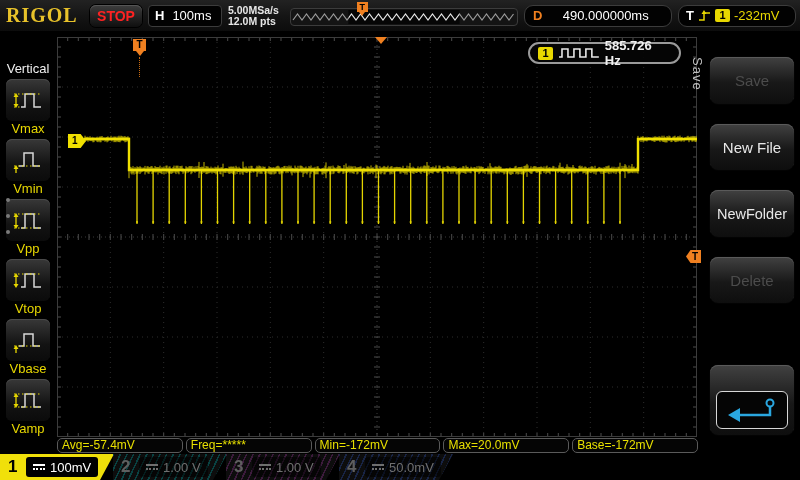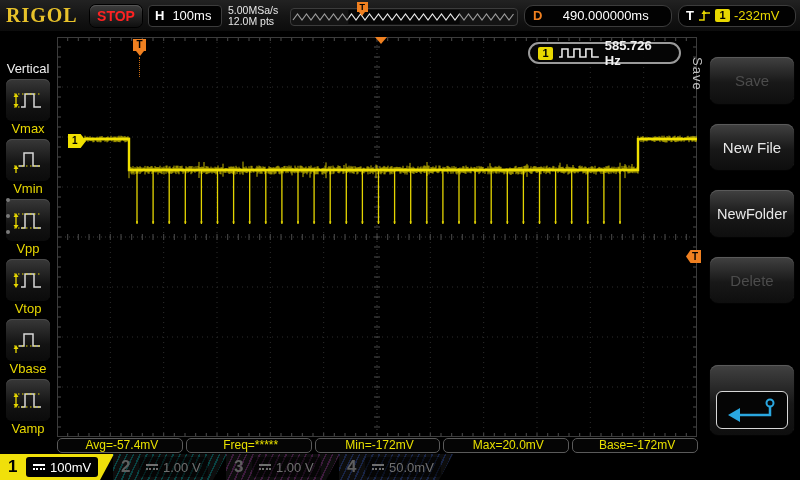--- a/index.html
+++ b/index.html
@@ -12,21 +12,21 @@
     background:linear-gradient(180deg,#222 0%,#141414 55%,#0c0c0c 100%);
     display:flex; align-items:center; gap:6px; padding:0 6px; border-bottom:1px solid #000; }
   .logo { font-family:"Liberation Serif", serif; font-weight:bold; font-size:20px; color:#e8c22a;
     letter-spacing:1px; width:78px; flex:0 0 auto; }
   .stop-btn { flex:0 0 auto; width:52px; height:22px; border-radius:6px;
     background:linear-gradient(180deg,#3d3d3d,#0f0f0f); box-shadow:0 0 0 1px #000, inset 0 1px 0 #555;
     color:#ff2222; font-weight:bold; font-size:14px; display:flex; align-items:center; justify-content:center; }
   .h-box { flex:0 0 auto; width:74px; height:22px; border:1px solid #3c3c3c; border-radius:4px; background:#020202;
     display:flex; align-items:center; gap:8px; padding:0 6px; color:#fff; font-size:13px; }
   .h-label { font-weight:bold; }
-  .sample-info { flex:0 0 auto; width:56px; color:#e6e6e6; font-size:10.5px; line-height:11px; }
+  .sample-info { flex:0 0 auto; width:56px; color:#e6e6e6; font-size:10.5px; line-height:11px;font-weight:bold; }
   .strip { flex:0 0 auto; position:relative; width:228px; height:18px; border:1px solid #3c3c3c; border-radius:4px;
     background:#141414; margin-top:3px; }
   .strip svg { position:absolute; left:0; top:0; }
   .strip-tflag { position:absolute; top:-7px; width:11px; height:10px; background:#f08020; color:#000;
     font-size:9px; font-weight:bold; text-align:center; line-height:10px; }
   .strip-tflag:after { content:""; position:absolute; left:2.5px; top:10px; border-left:3px solid transparent;
     border-right:3px solid transparent; border-top:4px solid #f08020; }
   .d-box { flex:0 0 auto; width:148px; height:22px; border:1px solid #3c3c3c; border-radius:9px; background:#020202;
     display:flex; align-items:center; gap:6px; padding:0 8px; }
   .d-label { color:#f08020; font-weight:bold; font-size:13px; }
@@ -82,21 +82,21 @@
   .btn-newfile { top:91px; height:46px; }
   .btn-newfolder { top:157px; height:47px; font-size:14.5px; }
   .btn-delete { top:224px; height:46px; }
   .btn-return { top:332px; height:70px; flex-direction:column; justify-content:flex-end; padding-bottom:6px; }
   .btn-return .inner { width:72px; height:38px; border:1px solid #d8d8d8; border-radius:6px; background:#050505;
     display:flex; align-items:center; justify-content:center; }
 
   
   .measure-bar { position:absolute; left:57px; top:438px; width:641px; height:15px; display:flex; gap:3px; }
   .measure-slot { flex:1; border:1px solid #5a5a5a; border-radius:5px; background:#050505;
-    color:#e8e000; font-size:12px; line-height:13px; padding-left:4px; overflow:hidden; white-space:nowrap;text-align:center; }
+    color:#e8e000; font-size:12px; line-height:13px; padding-left:4px; overflow:hidden; white-space:nowrap; }
 
   
   .chan-bar { position:absolute; left:0; top:454px; width:800px; height:26px; }
   .chan { position:absolute; top:0; height:26px; width:114px; display:flex; align-items:center; gap:6px;
     padding-left:8px; clip-path:polygon(0 0,100% 0,calc(100% - 14px) 100%,0 100%); }
   .chan .num { font-size:17px; font-weight:bold; color:#5f5f5f; width:12px; }
   .chan .vbox { height:20px; border-radius:3px; display:flex; align-items:center; gap:5px; padding:0 7px;
     background:rgba(0,0,0,0.55); color:#6f6f6f; font-size:13px; }
   .chan.active { background:#f0e00a; }
   .chan.active .num { color:#000; }

